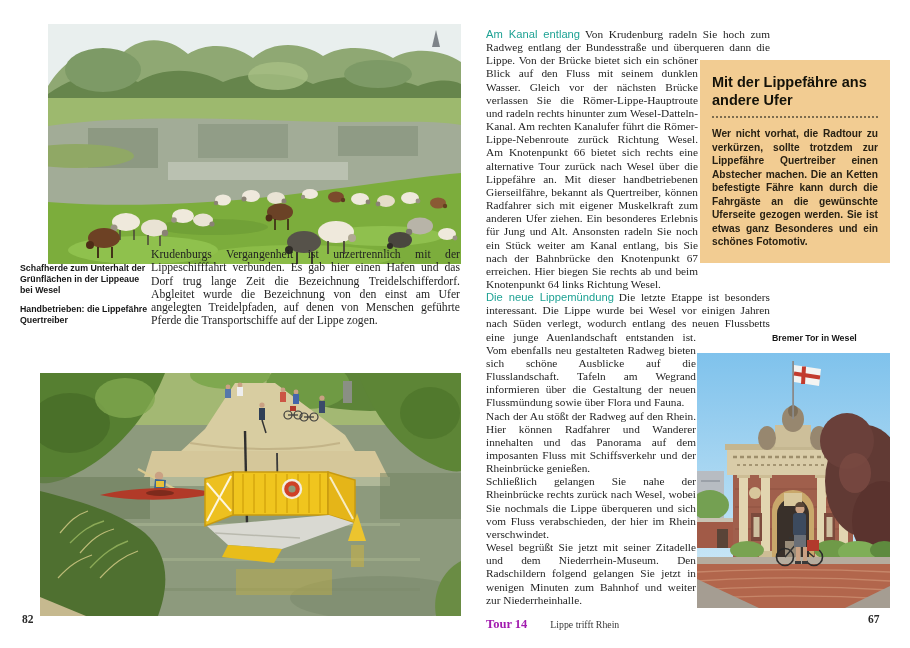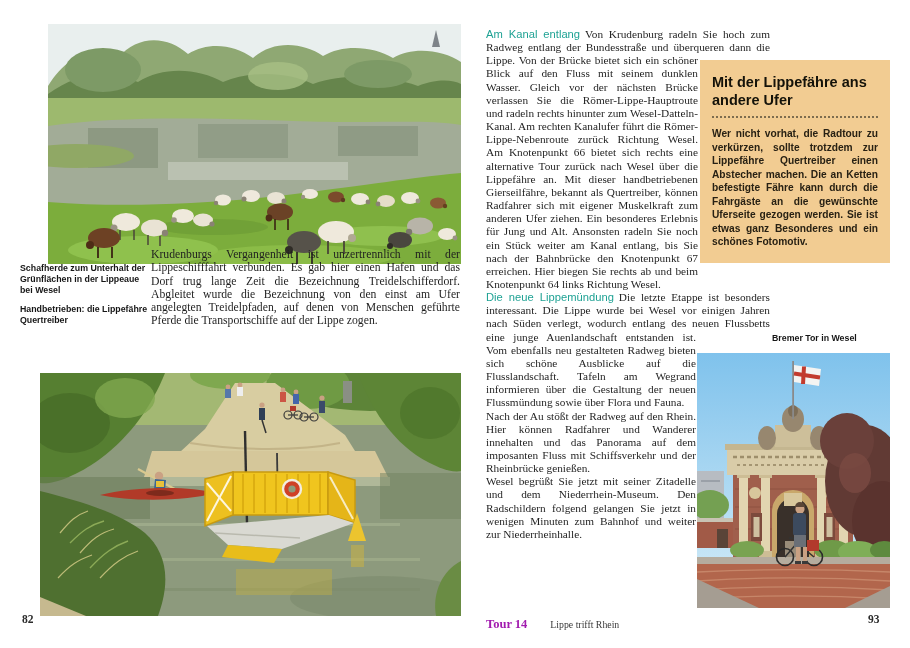--- a/index.html
+++ b/index.html
@@ -477,22 +477,23 @@
               <rect x="105" y="208" width="6" height="3" fill="#3a3a3a"></rect>
             </g>
           </svg>
         </div>
       </figure>
 
       <span>junge Auenlandschaft entstanden ist. Vom ebenfalls neu gestalteten Radweg bieten sich schöne Ausblicke auf die Flusslandschaft. Tafeln am Wegrand informieren über die Gestaltung der neuen Flussmündung sowie über Flora und Fauna.</span>
     </div>
 
     <div class="flow-para">Nach der Au stößt der Radweg auf den Rhein. Hier können Radfahrer und Wanderer innehalten und das Panorama auf dem imposanten Fluss mit Schiffsverkehr und der Rheinbrücke genießen.</div>
+    <div class="flow-para">Schließlich gelangen Sie nahe der Rheinbrücke rechts zurück nach Wesel, wobei Sie nochmals die Lippe überqueren und sich vom Fluss verabschieden, der hier im Rhein verschwindet.</div>
     <div class="flow-para">Wesel begrüßt Sie jetzt mit seiner Zitadelle und dem Niederrhein-Museum. Den Radschildern folgend gelangen Sie jetzt in wenigen Minuten zum Bahnhof und weiter zur Niederrheinhalle.</div>
   </div>
 
   <div class="pagenum" id="pn-left">82</div>
   <div class="footer-center">
     <span class="tour-label">Tour 14</span><span class="tour-title">Lippe trifft Rhein</span>
   </div>
-  <div class="pagenum" id="pn-right">93</div>
+  <div class="pagenum" id="pn-right">67</div>
 
 </div>
 
 </body></html>

